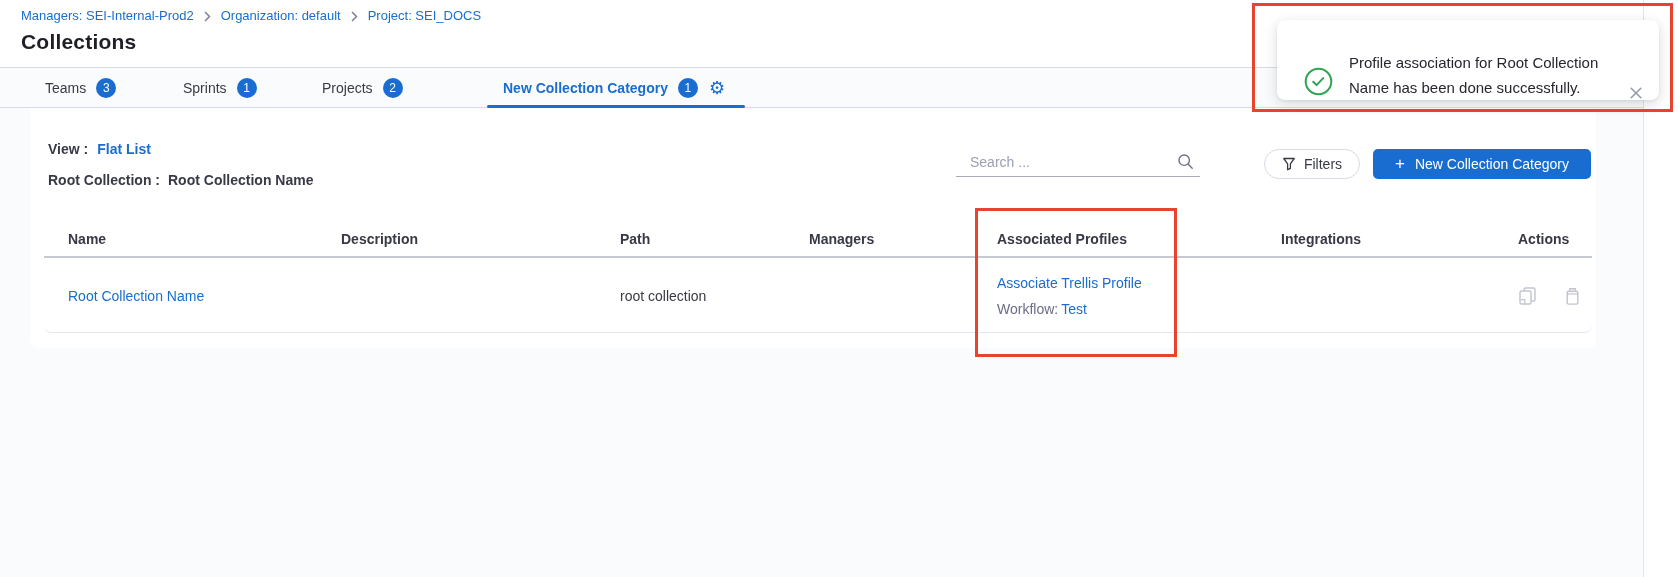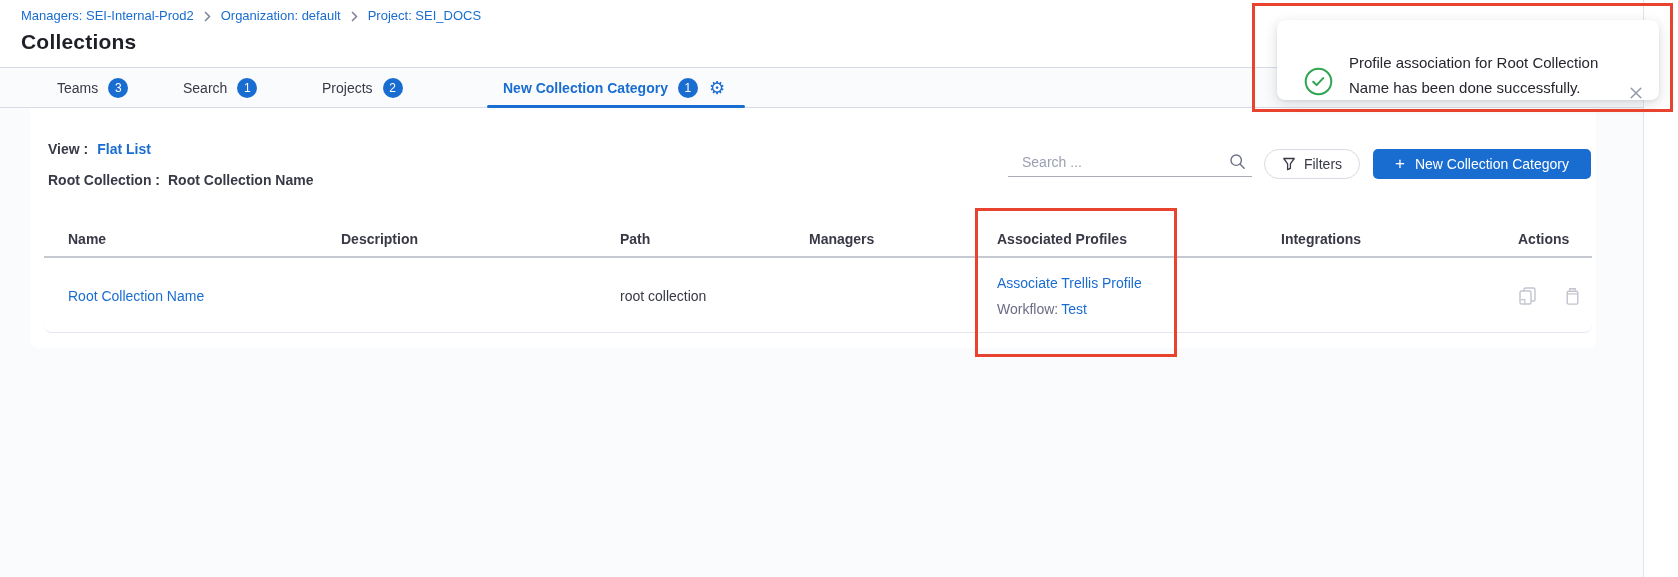--- a/index.html
+++ b/index.html
@@ -38,21 +38,21 @@
 
   
   .content-bg{position:absolute;left:0;top:108px;width:1643px;height:469px;background:var(--page-bg);}
   .card{position:absolute;left:30px;top:108px;width:1566px;height:240px;background:#fff;border-radius:0 0 8px 8px;}
   .vline{position:absolute;left:1643px;top:0;width:1px;height:577px;background:#e2e4ea;}
 
   
   .view-line{position:absolute;left:48px;top:141px;display:flex;gap:9px;font-size:14px;font-weight:600;color:var(--text);}
   .view-link{color:var(--accent);cursor:pointer;}
   .root-line{position:absolute;left:48px;top:172px;display:flex;gap:8px;font-size:14px;font-weight:600;color:var(--text);}
-  .search{position:absolute;left:1008px;top:147px;width:244px;height:30px;border-bottom:1px solid #a9abba;
+  .search{position:absolute;left:956px;top:147px;width:244px;height:30px;border-bottom:1px solid #a9abba;
           display:flex;align-items:center;padding:0 6px 0 14px;}
   .search input{flex:1;border:none;outline:none;background:transparent;font-family:"Liberation Sans",sans-serif;
           font-size:14px;color:var(--text);}
   .search input::placeholder{color:#9ba0b2;}
   .btn-filters{position:absolute;left:1264px;top:149px;width:96px;height:30px;background:#fff;border:1px solid var(--border-light);
           border-radius:15px;display:flex;align-items:center;justify-content:center;gap:8px;font-size:14px;color:var(--text);cursor:pointer;}
   .btn-primary{position:absolute;left:1373px;top:149px;width:218px;height:30px;background:var(--accent);border:none;border-radius:5px;
           display:flex;align-items:center;justify-content:center;gap:10px;font-size:14px;color:#fff;cursor:pointer;
           font-family:"Liberation Sans",sans-serif;}
   .btn-primary .plus{font-size:17px;font-weight:400;line-height:1;margin-top:-1px;}
@@ -101,26 +101,26 @@
       <svg width="9" height="11" viewBox="0 0 9 11">
           <path d="M2.5 1.5l4 4-4 4" stroke="#80859b" stroke-width="1.7" fill="none" stroke-linecap="round" stroke-linejoin="round"></path>
         </svg>
     </span>
     <span class="crumb">Project: SEI_DOCS</span>
   </div>
 
   <div class="page-title">Collections</div>
 
   <div class="tabbar">
-    <div class="tab" style="left:57px;">
+    <div class="tab" style="left:45px;">
       <span>Teams</span>
       <span class="badge">3</span>
     </div>
     <div class="tab" style="left:183px;">
-      <span>Search</span>
+      <span>Sprints</span>
       <span class="badge">1</span>
     </div>
     <div class="tab" style="left:322px;">
       <span>Projects</span>
       <span class="badge">2</span>
     </div>
     <div class="tab active" style="left:487px;">
       <span>New Collection Category</span>
       <span class="badge">1</span>
       <span class="gear">⚙</span>

